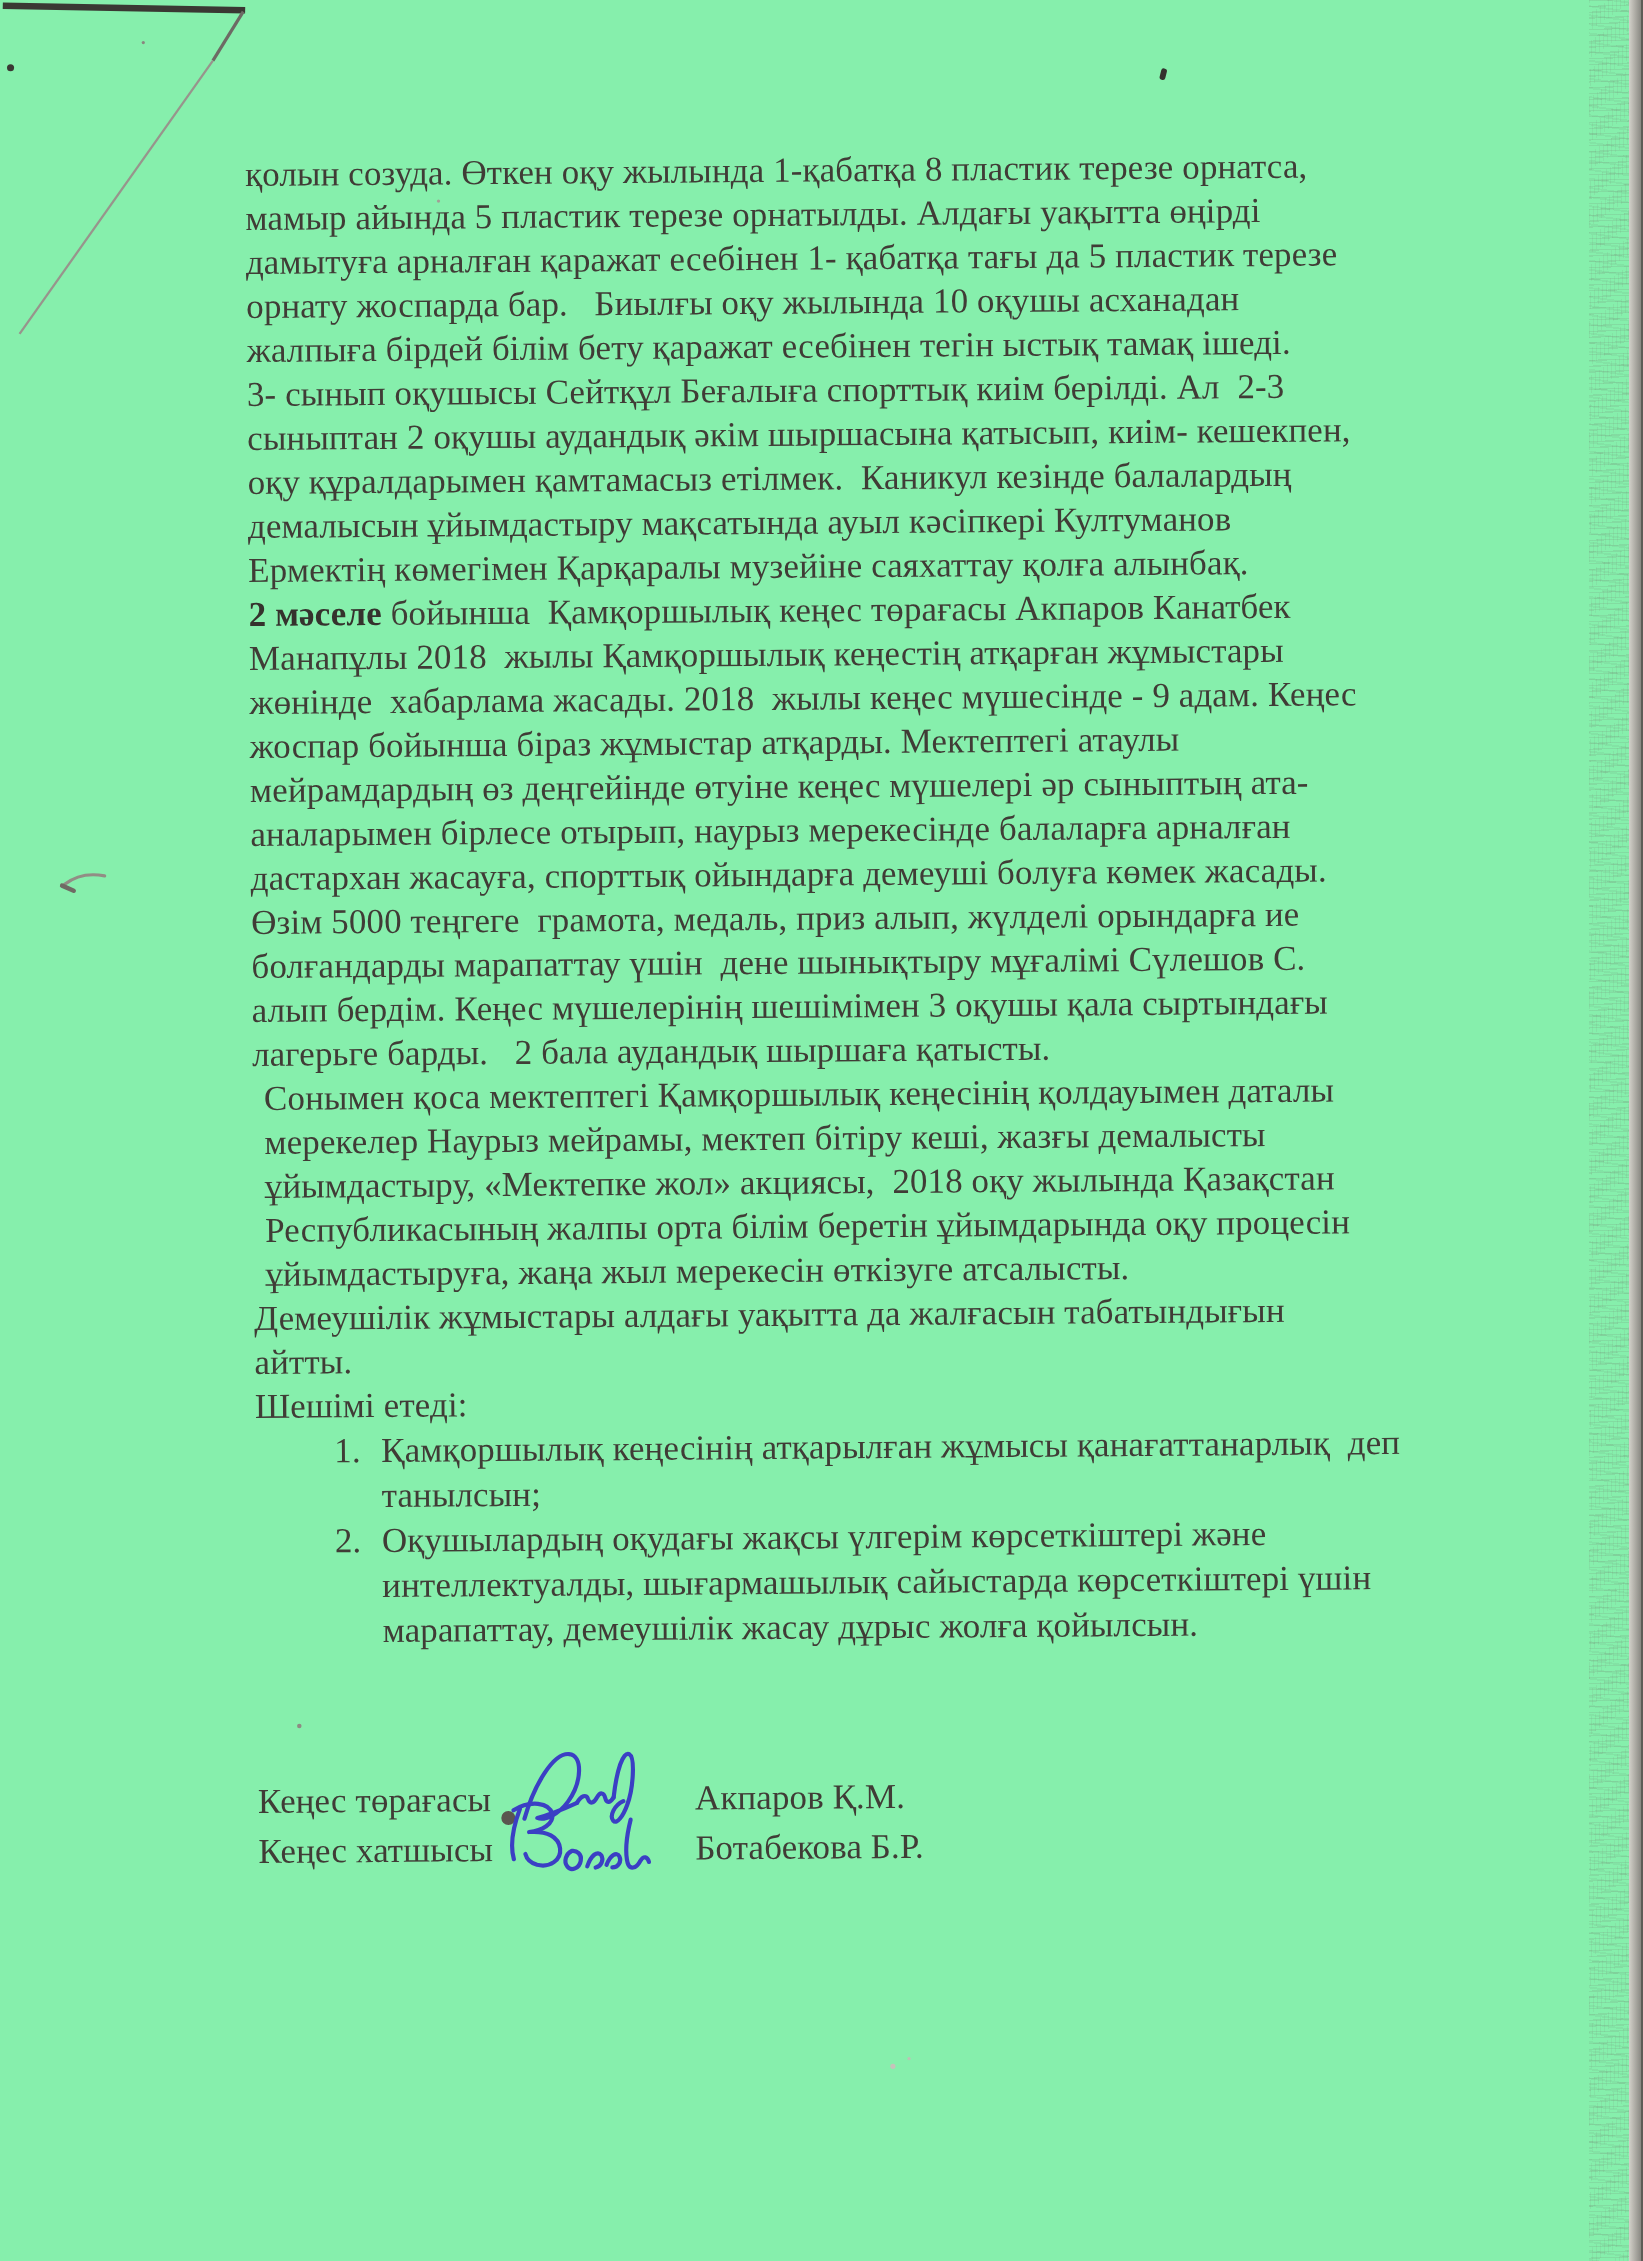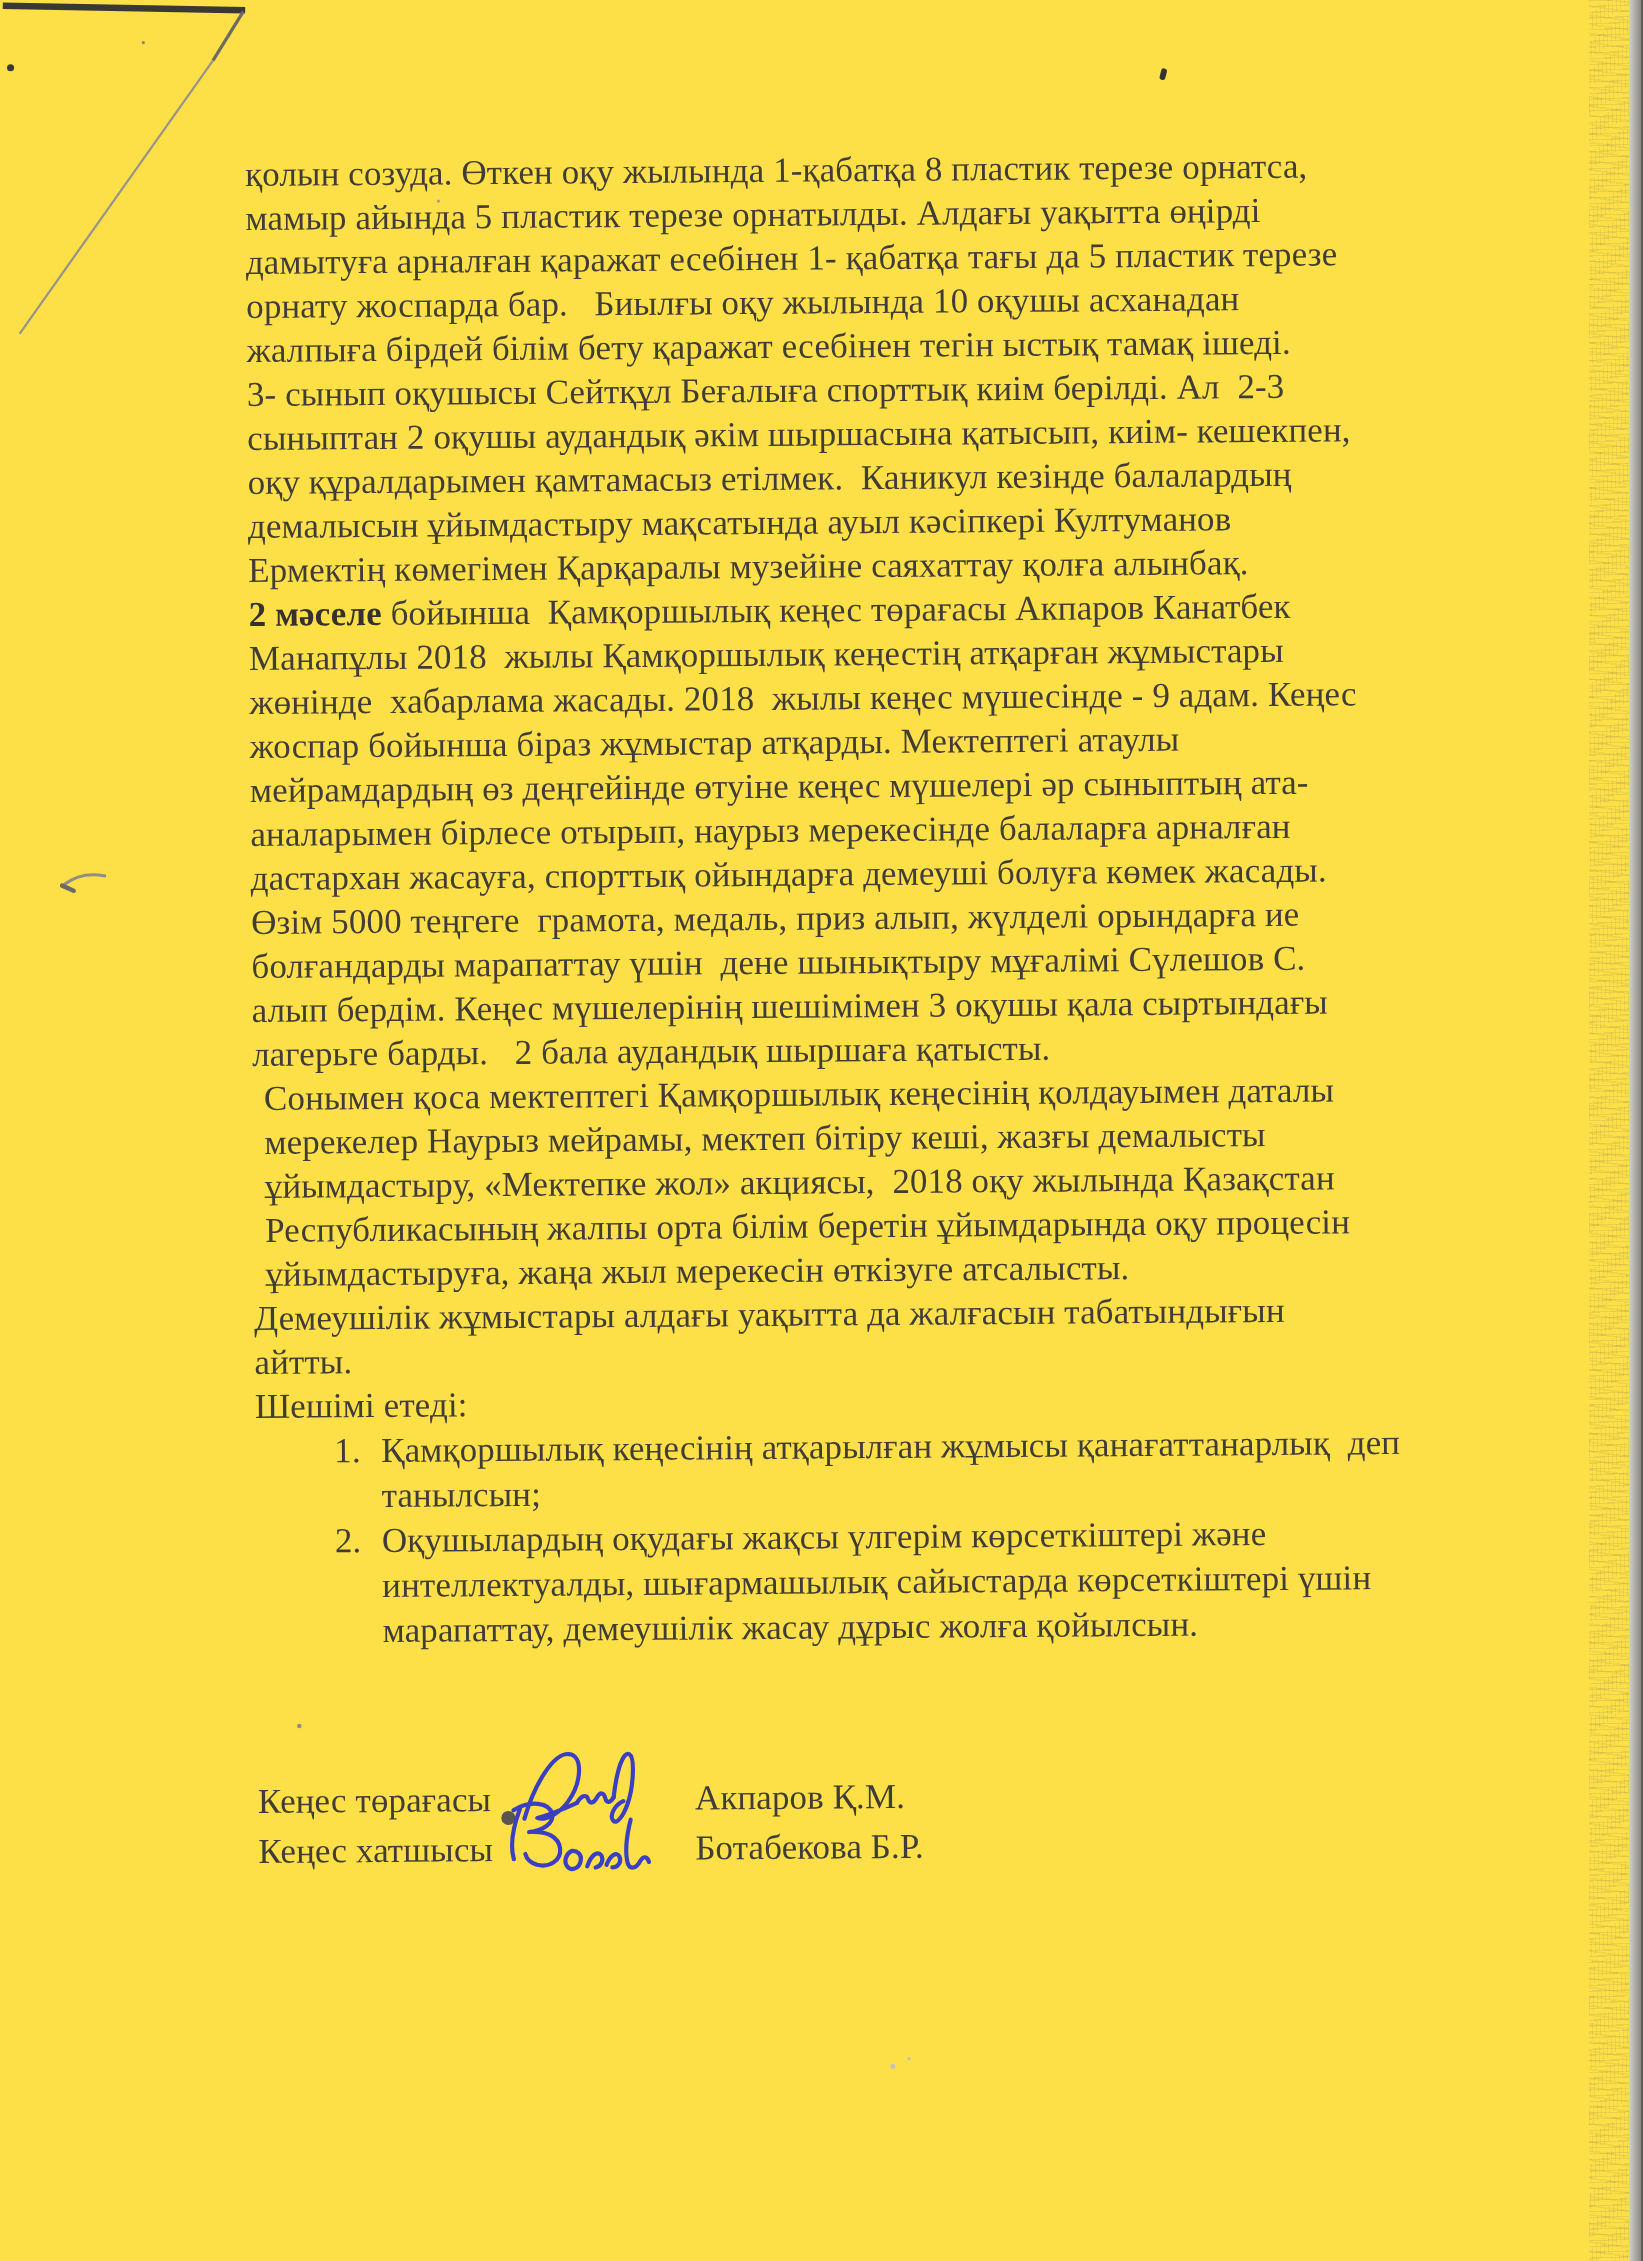--- a/index.html
+++ b/index.html
@@ -3,21 +3,21 @@
 <meta charset="utf-8">
 <style>
   html,body{margin:0;padding:0;}
   body{
     width:1644px;height:2261px;overflow:hidden;
     background:#e8e6e1;
     font-family:"Liberation Serif","DejaVu Serif",serif;
   }
   .page{
     position:relative;width:1644px;height:2261px;
-    background:#fde047;overflow:hidden;
+    background:#86efac;overflow:hidden;
   }
   
   .content{
     position:absolute;left:245px;top:153px;width:1199px;
     transform:rotate(-0.45deg);transform-origin:0 0;
     color:#403c36;
     font-size:35px;line-height:44px;
     letter-spacing:0.1px;
   }
   .line{white-space:pre-wrap;height:44px;}

